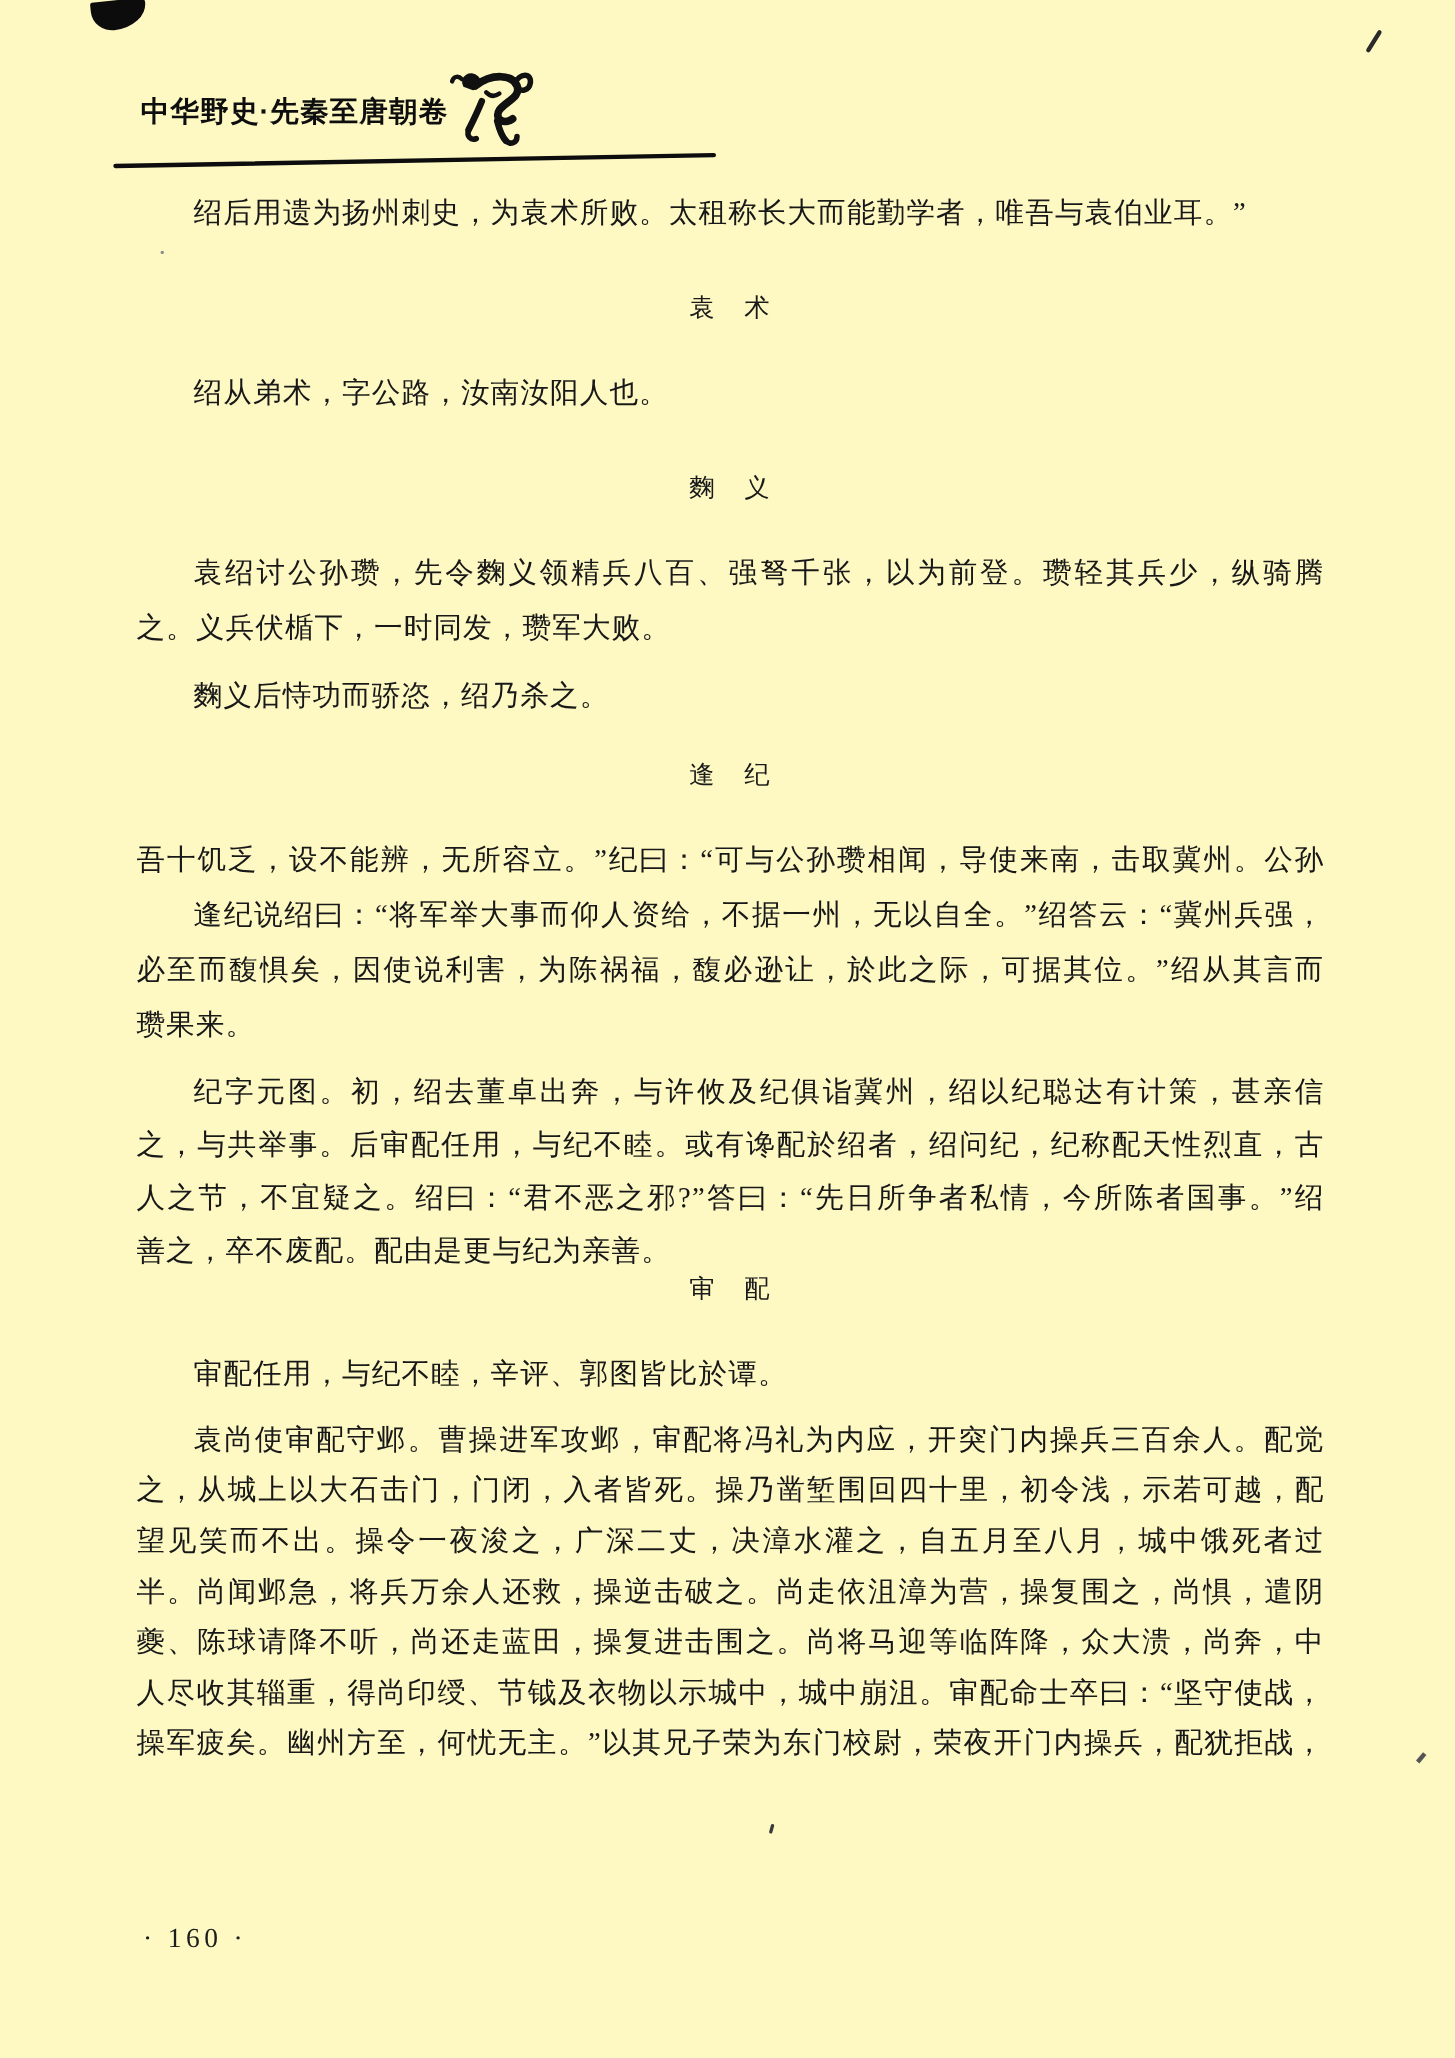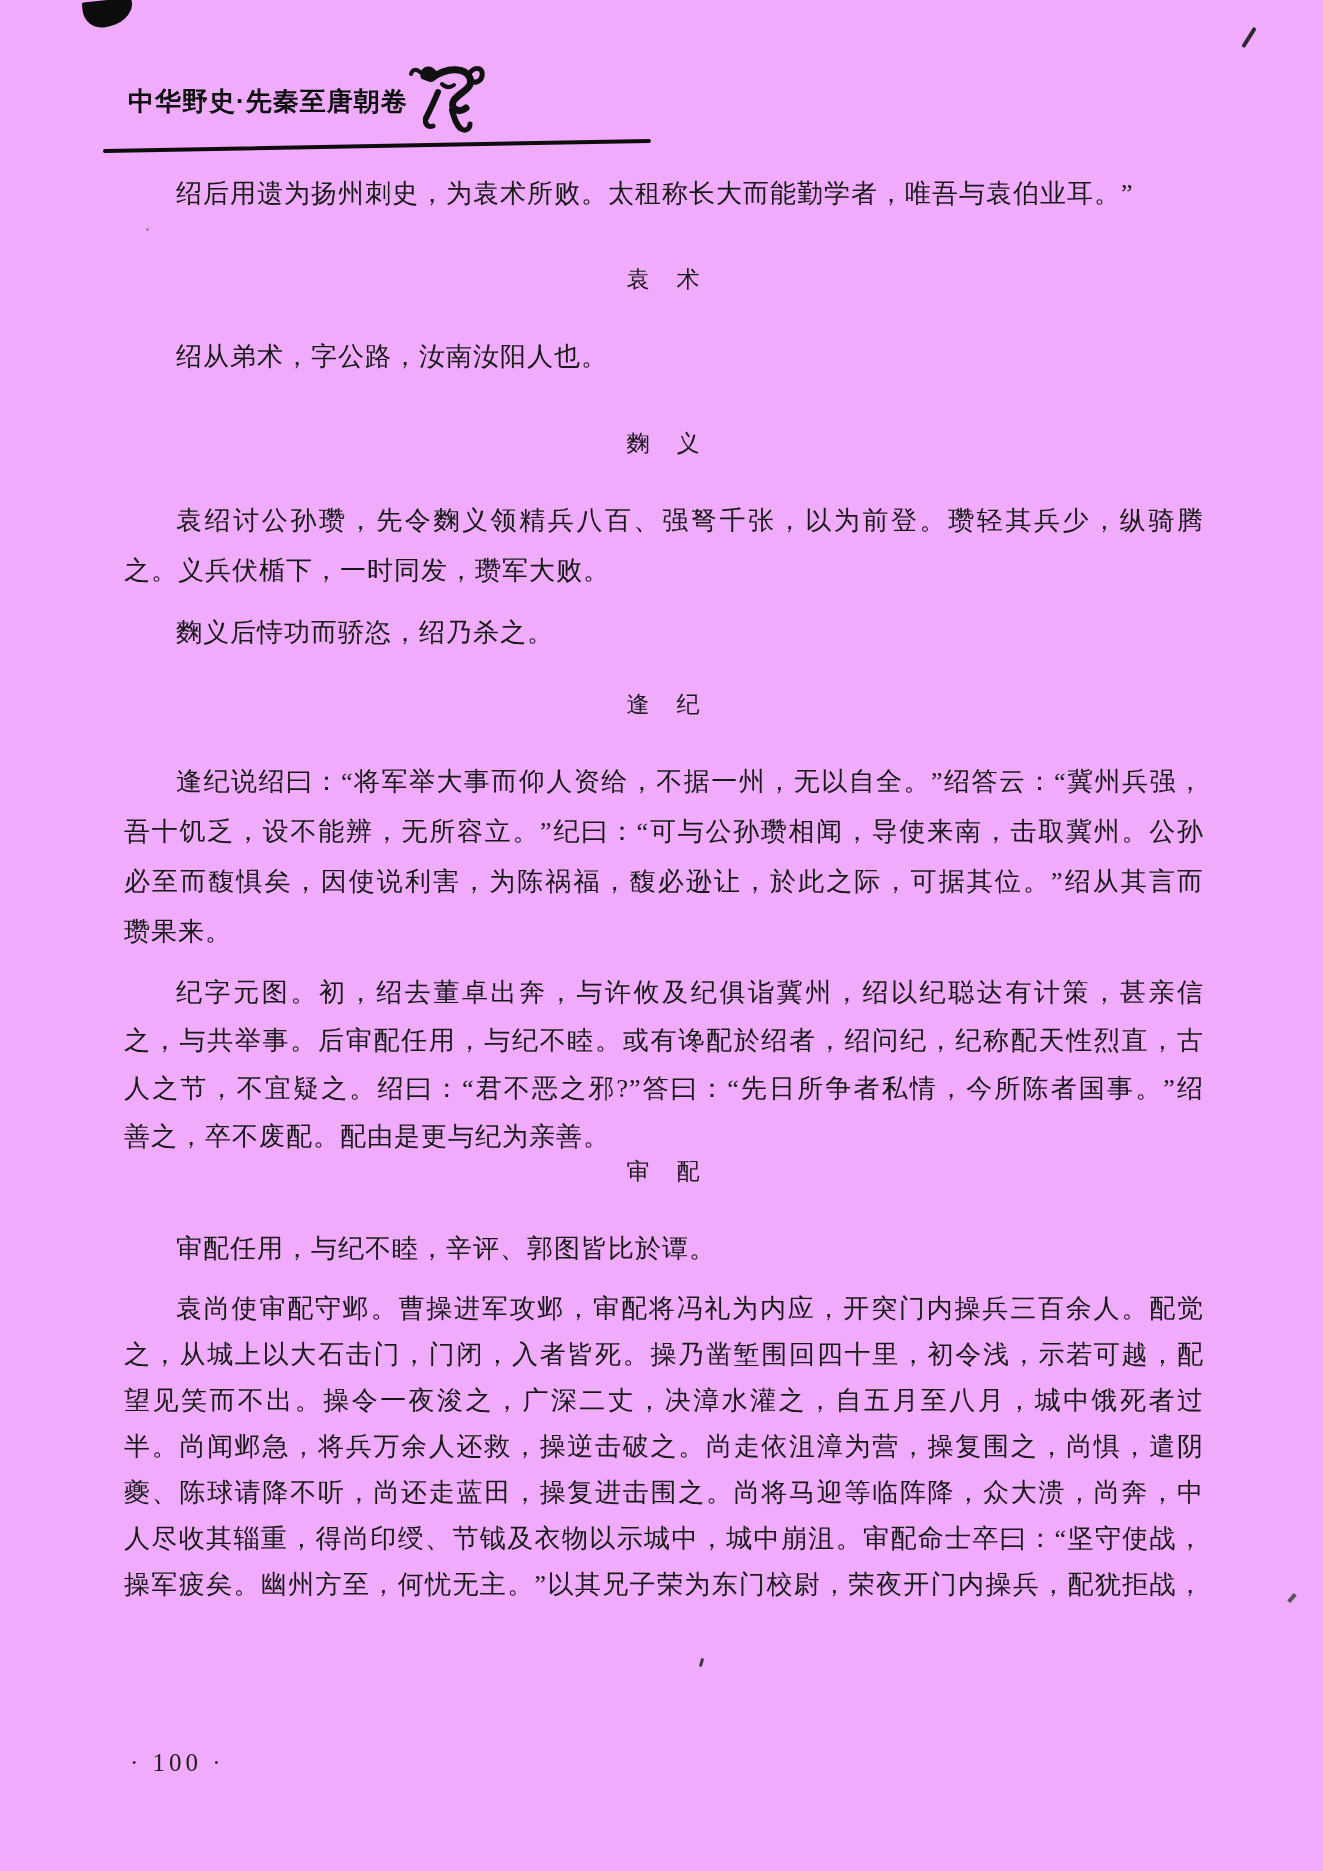--- a/index.html
+++ b/index.html
@@ -1,20 +1,20 @@
 <!DOCTYPE html>
 <html><head>
 <meta charset="utf-8">
 <style>
   html,body{margin:0;padding:0;background:#e8e8e6;}
   .page{
     position:relative;
     width:1323px;height:1871px;
     margin:0 auto;
-    background:#f0abfc;
+    background:#fef9c3;
     overflow:hidden;
     font-family:"Liberation Serif","DejaVu Serif",serif;
     color:#161616;
   }
   
   .book-header{
     position:absolute;top:84px;left:128px;
     font-family:"Liberation Sans","DejaVu Sans",sans-serif;
     font-weight:700;font-size:26px;letter-spacing:1px;color:#0e0e0e;
     white-space:nowrap;
@@ -117,22 +117,22 @@
           <div class="line indent just">袁绍讨公孙瓒，先令麴义领精兵八百、强弩千张，以为前登。瓒轻其兵少，纵骑腾</div>
           <div class="line">之。义兵伏楯下，一时同发，瓒军大败。</div>
         </div>
         <div class="paragraph">
           <div class="line indent">麴义后恃功而骄恣，绍乃杀之。</div>
         </div>
       </section>
       <section class="section sec-3">
         <div class="section-heading">逢　纪</div>
         <div class="paragraph">
+          <div class="line just">吾十饥乏，设不能辨，无所容立。”纪曰：“可与公孙瓒相闻，导使来南，击取冀州。公孙</div>
           <div class="line indent just">逢纪说绍曰：“将军举大事而仰人资给，不据一州，无以自全。”绍答云：“冀州兵强，</div>
-          <div class="line just">吾十饥乏，设不能辨，无所容立。”纪曰：“可与公孙瓒相闻，导使来南，击取冀州。公孙</div>
           <div class="line just">必至而馥惧矣，因使说利害，为陈祸福，馥必逊让，於此之际，可据其位。”绍从其言而</div>
           <div class="line">瓒果来。</div>
         </div>
         <div class="paragraph">
           <div class="line indent just">纪字元图。初，绍去董卓出奔，与许攸及纪俱诣冀州，绍以纪聪达有计策，甚亲信</div>
           <div class="line just">之，与共举事。后审配任用，与纪不睦。或有谗配於绍者，绍问纪，纪称配天性烈直，古</div>
           <div class="line just">人之节，不宜疑之。绍曰：“君不恶之邪?”答曰：“先日所争者私情，今所陈者国事。”绍</div>
           <div class="line">善之，卒不废配。配由是更与纪为亲善。</div>
         </div>
       </section>
@@ -146,15 +146,15 @@
           <div class="line just">之，从城上以大石击门，门闭，入者皆死。操乃凿堑围回四十里，初令浅，示若可越，配</div>
           <div class="line just">望见笑而不出。操令一夜浚之，广深二丈，决漳水灌之，自五月至八月，城中饿死者过</div>
           <div class="line just">半。尚闻邺急，将兵万余人还救，操逆击破之。尚走依沮漳为营，操复围之，尚惧，遣阴</div>
           <div class="line just">夔、陈球请降不听，尚还走蓝田，操复进击围之。尚将马迎等临阵降，众大溃，尚奔，中</div>
           <div class="line just">人尽收其辎重，得尚印绶、节钺及衣物以示城中，城中崩沮。审配命士卒曰：“坚守使战，</div>
           <div class="line just">操军疲矣。幽州方至，何忧无主。”以其兄子荣为东门校尉，荣夜开门内操兵，配犹拒战，</div>
         </div>
       </section>
     </div>
 
-  <div class="page-number">· 100 ·</div>
+  <div class="page-number">· 160 ·</div>
 
 </div>
 
 </body></html>

